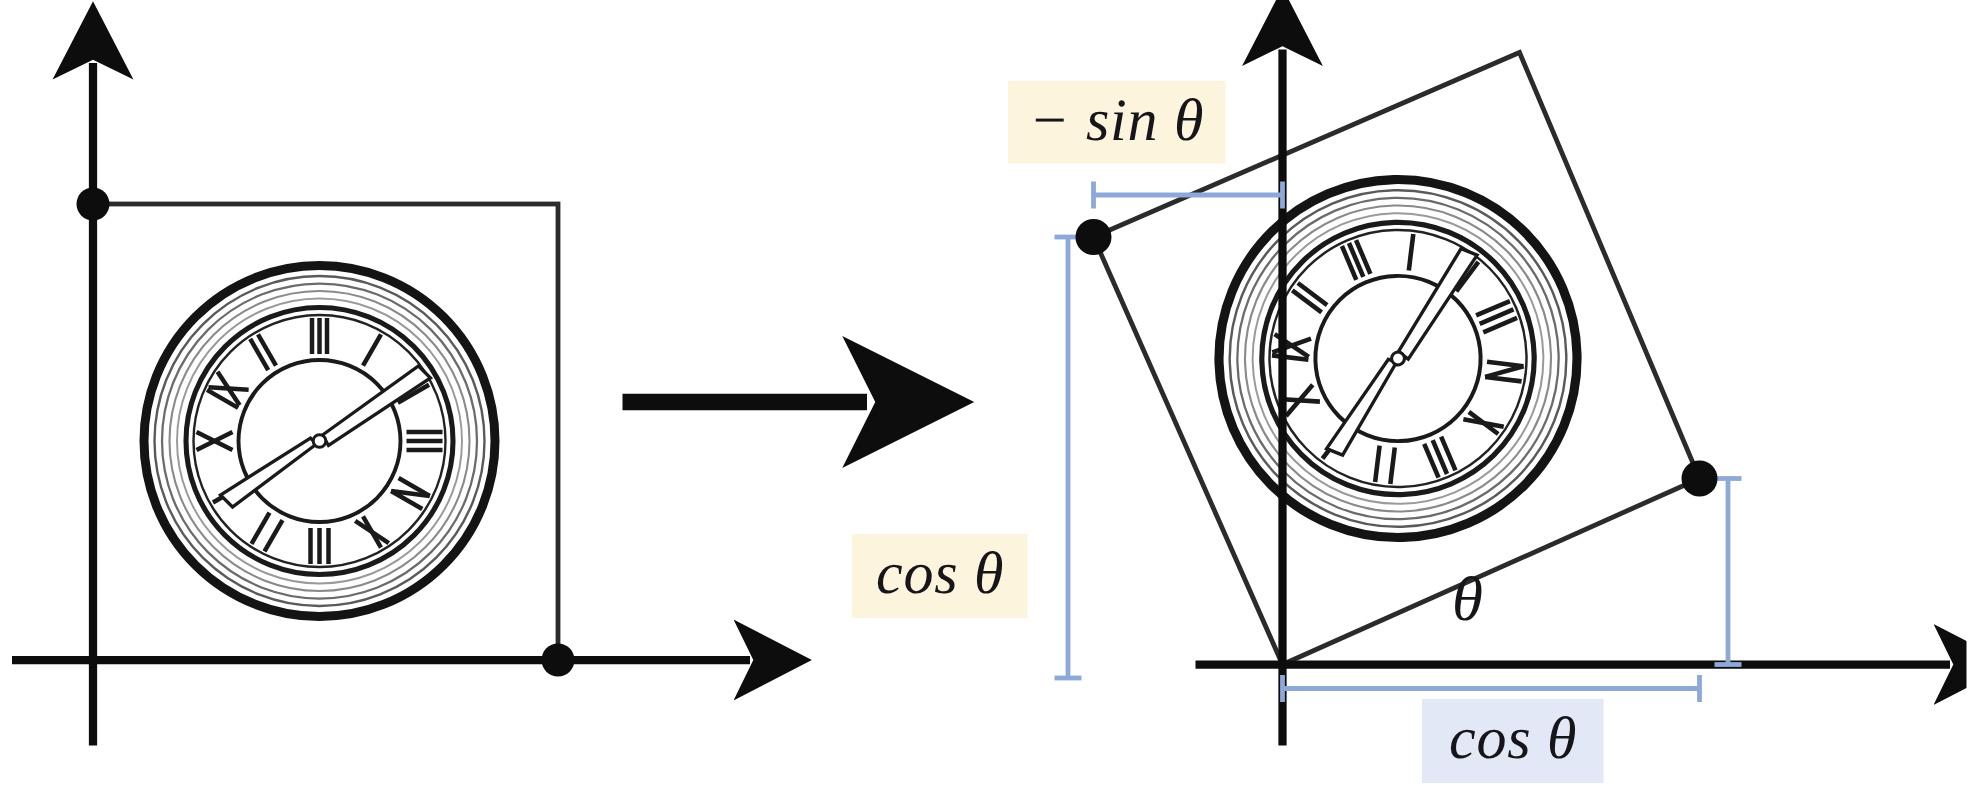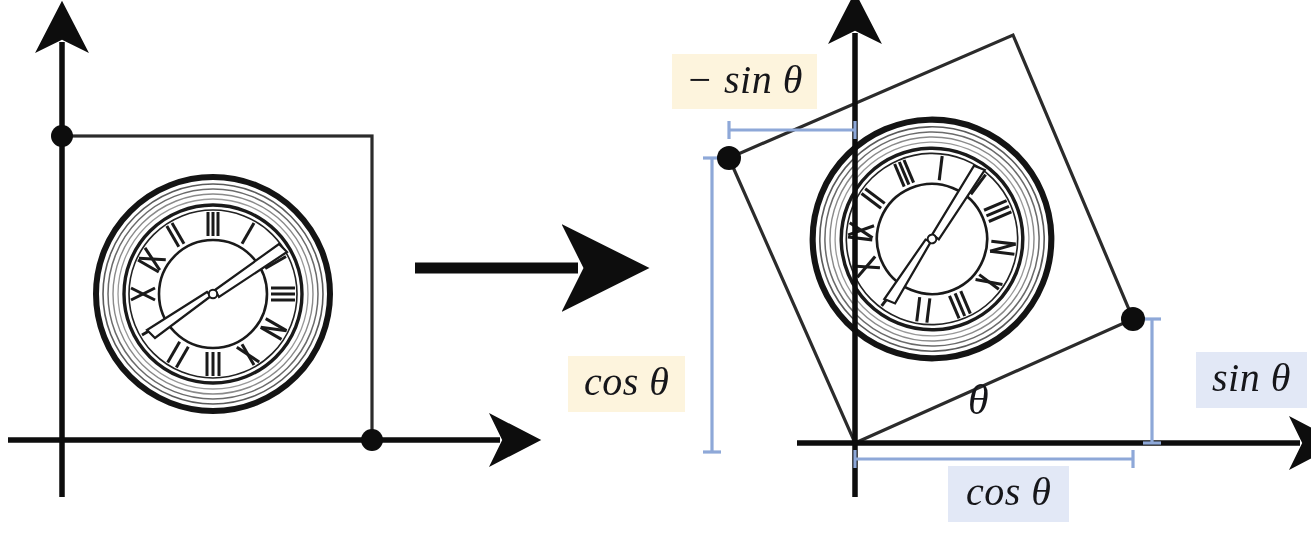--- a/index.html
+++ b/index.html
@@ -154,19 +154,18 @@
 
       <circle cx="729" cy="158" r="12" fill="#0d0d0d"></circle>
       <circle cx="1133" cy="319" r="12" fill="#0d0d0d"></circle>
     </g>
   </svg>
 
   <div class="lbl cream" style="left:672px;top:54px;padding:6px 14px 9px;font-size:40px;">− sin θ</div>
 
   <div class="lbl cream" style="left:568px;top:356px;padding:6px 16px 10px;font-size:40px;">cos θ</div>
 
-  <div class="lbl blue" style="left:1196px;top:352px;padding:6px 16px 10px;font-size:40px;">sin θ</div>
 
   <div class="lbl blue" style="left:948px;top:466px;padding:6px 18px 10px;font-size:40px;">cos θ</div>
 
   <div class="lbl plain" style="left:968px;top:379px;font-size:42px;">θ</div>
 
 </div>
 
 </body></html>

